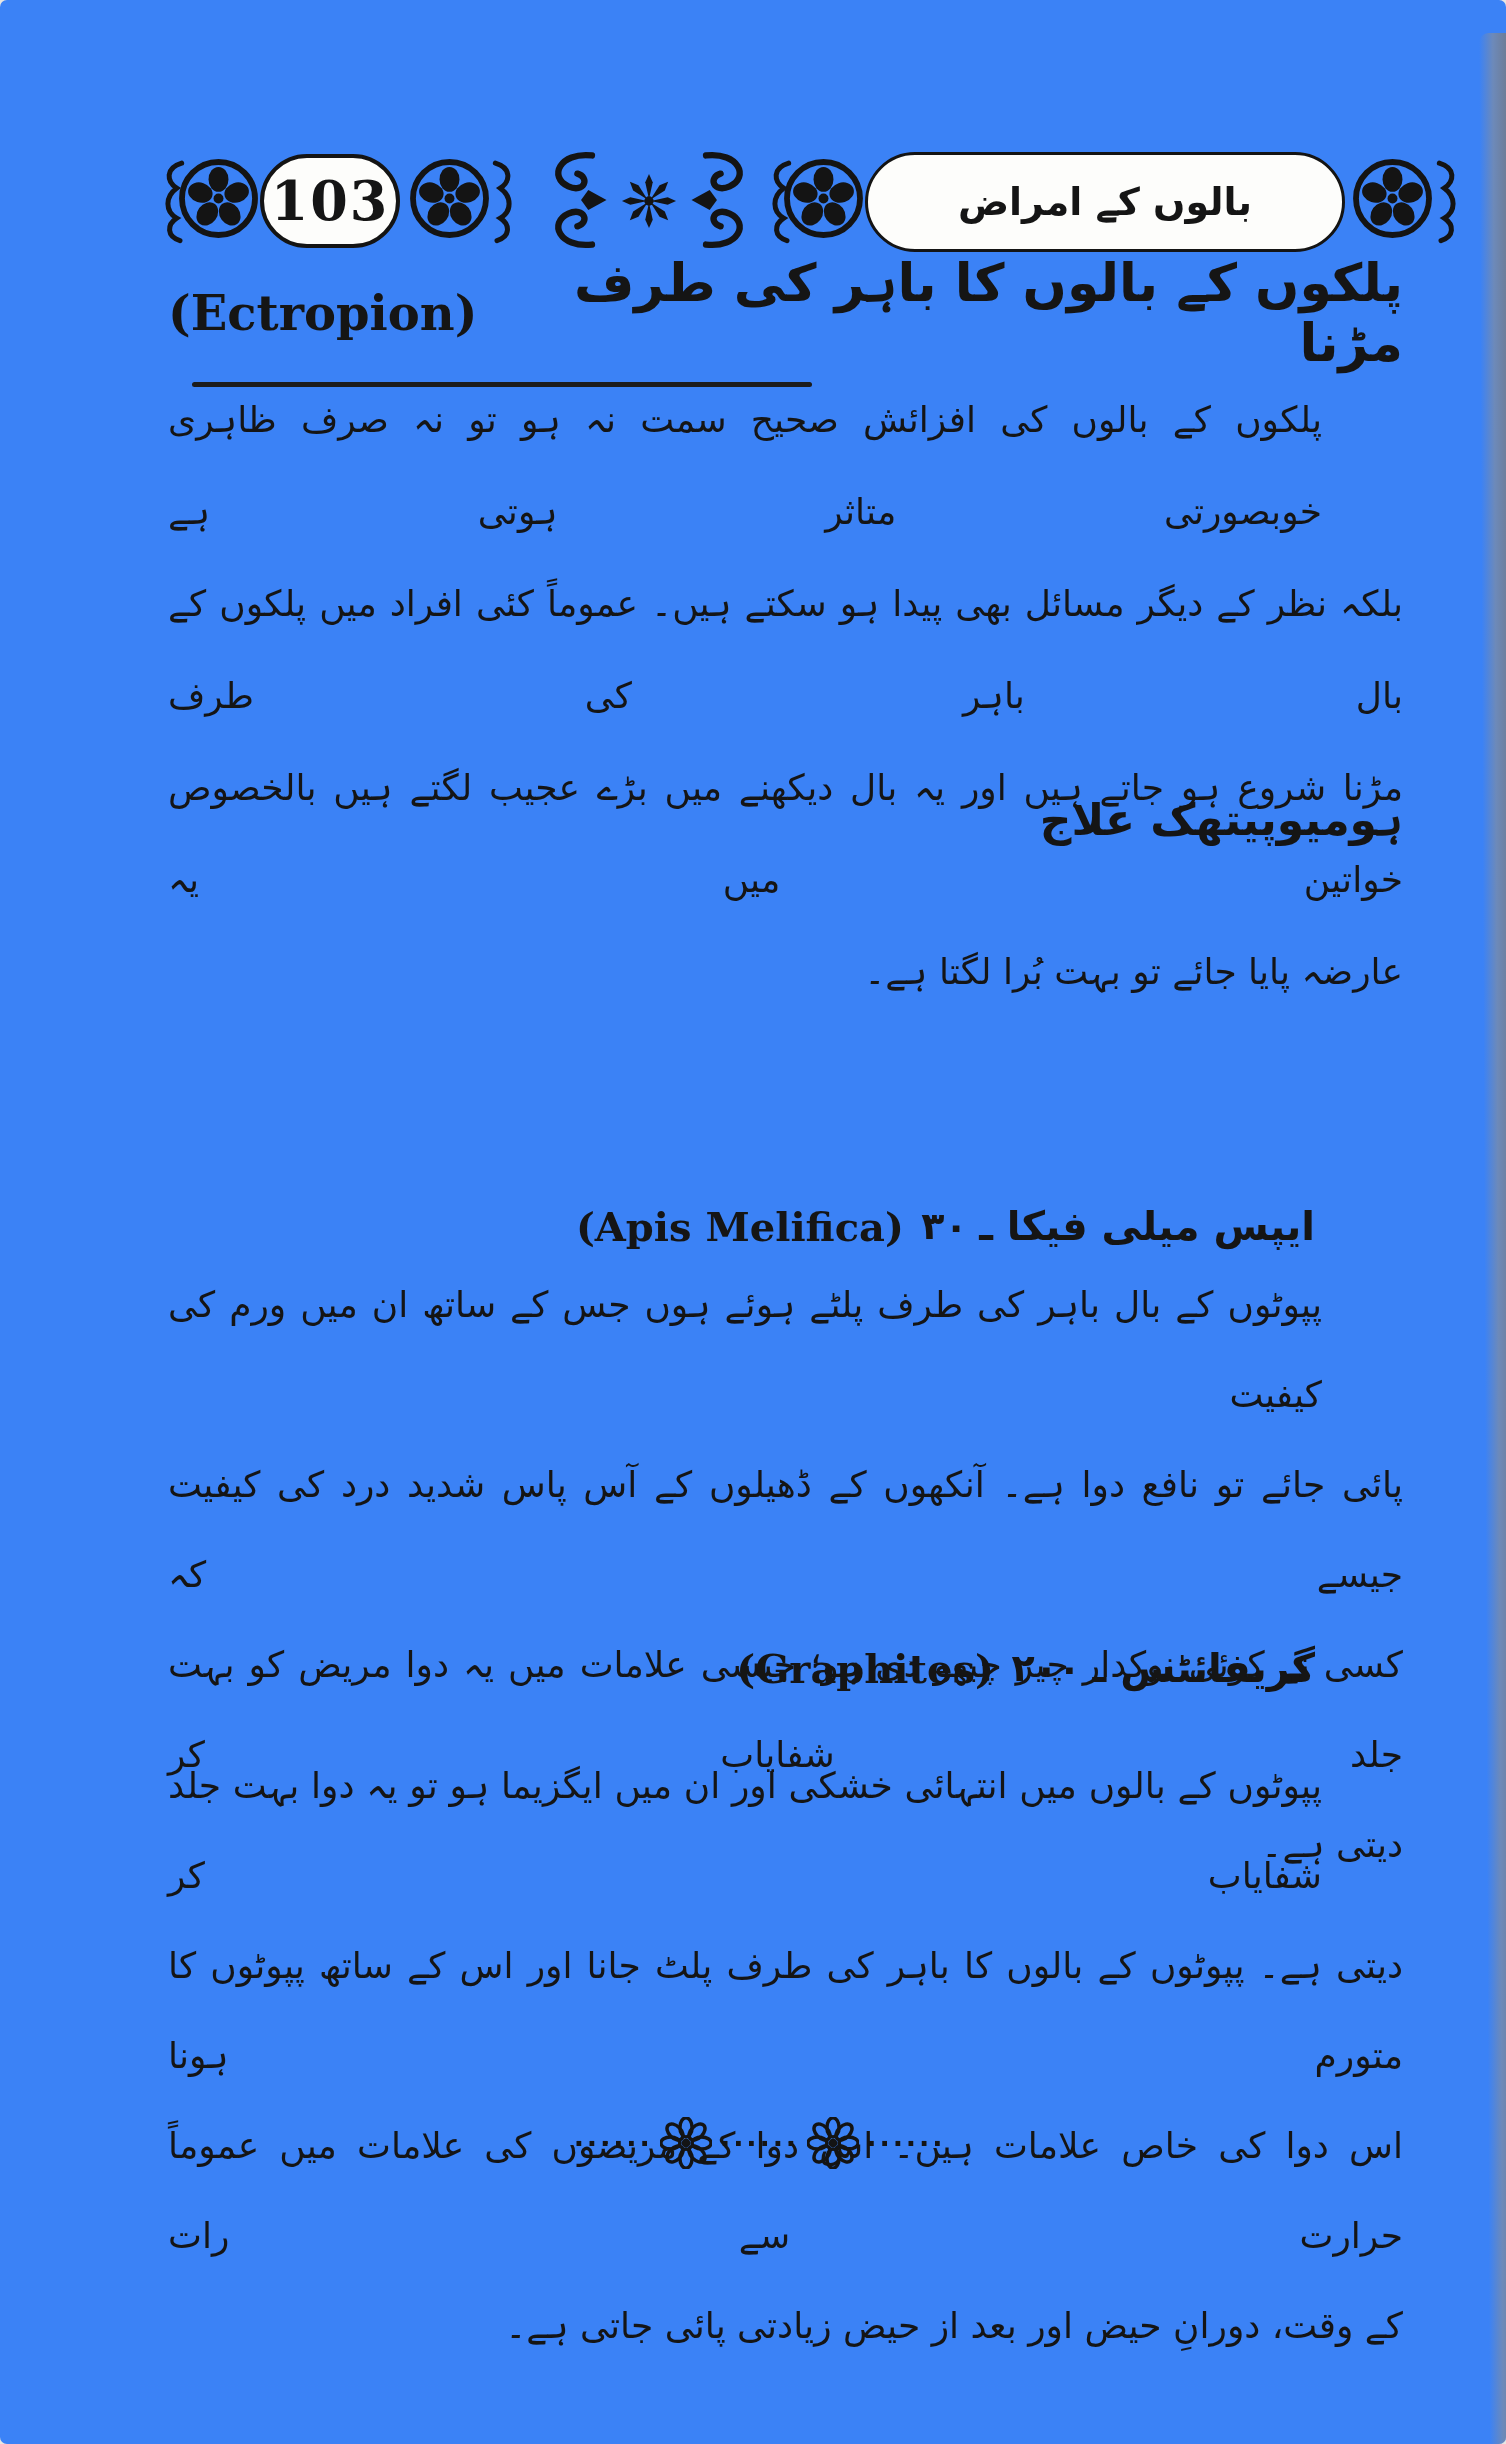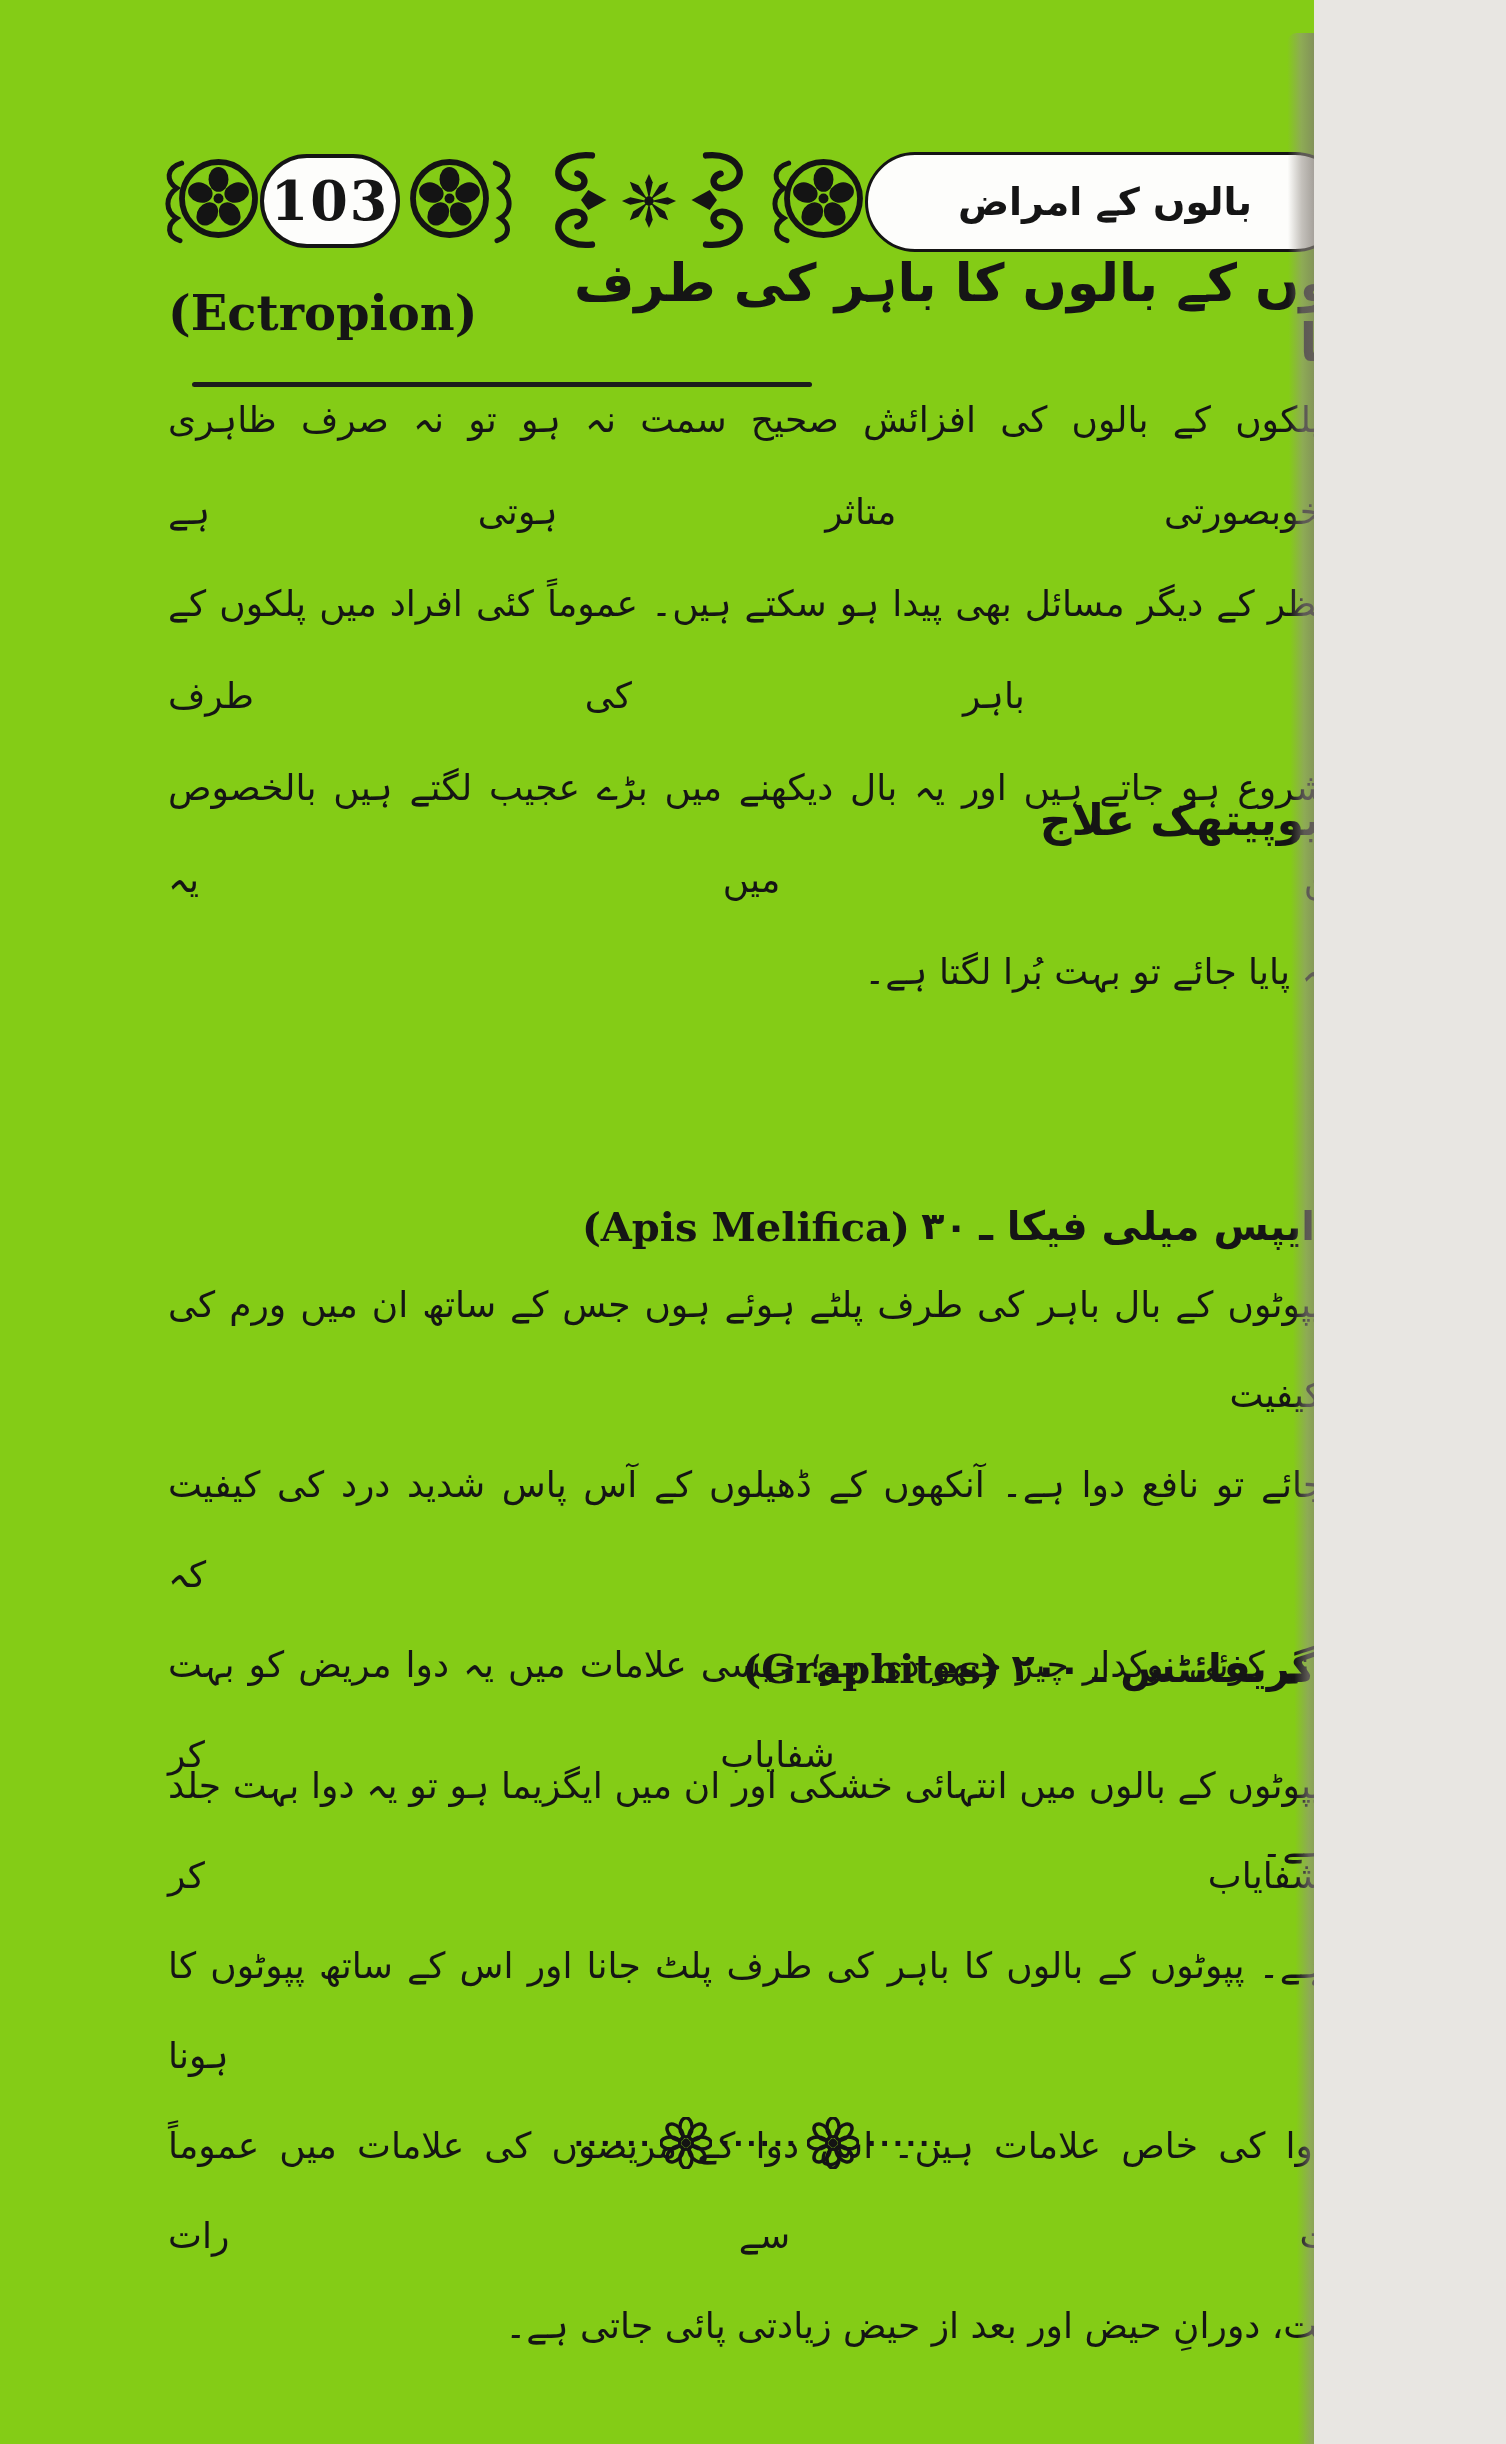--- a/index.html
+++ b/index.html
@@ -1,22 +1,23 @@
 <!DOCTYPE html>
 <html lang="ur"><head>
 <meta charset="utf-8">
 <style>
   html,body{margin:0;padding:0;background:#e8e6e2;}
   .page{
     position:relative;
-    width:1314px;height:2444px;
-    background:#84cc16;
+    width:1506px;height:2444px;
+    background:#3b82f6;
     overflow:hidden;
     font-family:"DejaVu Sans",sans-serif;
     color:#151515;
+    border-radius:7px;
   }
   
   .scan-edge{
     position:absolute;top:33px;right:-5.8px;width:33px;height:2431px;
     background:linear-gradient(to right, rgba(130,124,116,0) 0%, rgba(150,144,136,0.55) 42%, rgba(122,116,108,0.8) 100%);
     transform:rotate(-0.25deg);
     transform-origin:top right;
     border-radius:9.6px 0 0 9.6px;
   }
   
@@ -61,21 +62,21 @@
     position:absolute;top:774px;left:168px;width:1235px;
     direction:rtl;text-align:right;
     font-size:44px;font-weight:700;line-height:92px;
   }
   .remedy-head{
     position:absolute;left:168px;width:1235px;height:88px;
     display:flex;direction:rtl;justify-content:flex-start;align-items:center;
     gap:11.5px;padding-right:88px;box-sizing:border-box;
   }
   .remedy-urdu{font-size:40px;font-weight:700;}
-  .remedy-potency{font-size:38px;font-weight:700;}
+  .remedy-potency{font-size:38px;font-weight:700;margin-left:6px;}
   .remedy-latin{font-family:"DejaVu Serif",serif;font-size:40px;font-weight:700;direction:ltr;}
   
   .footer-orn{
     position:absolute;top:2112px;left:524px;width:471px;height:61px;
     display:flex;align-items:center;justify-content:center;gap:7.7px;
     font-size:27px;letter-spacing:2.9px;color:#141414;font-weight:700;
   }
   .dots{transform:translateY(-5.8px);}
   svg{display:block;}
 </style>

